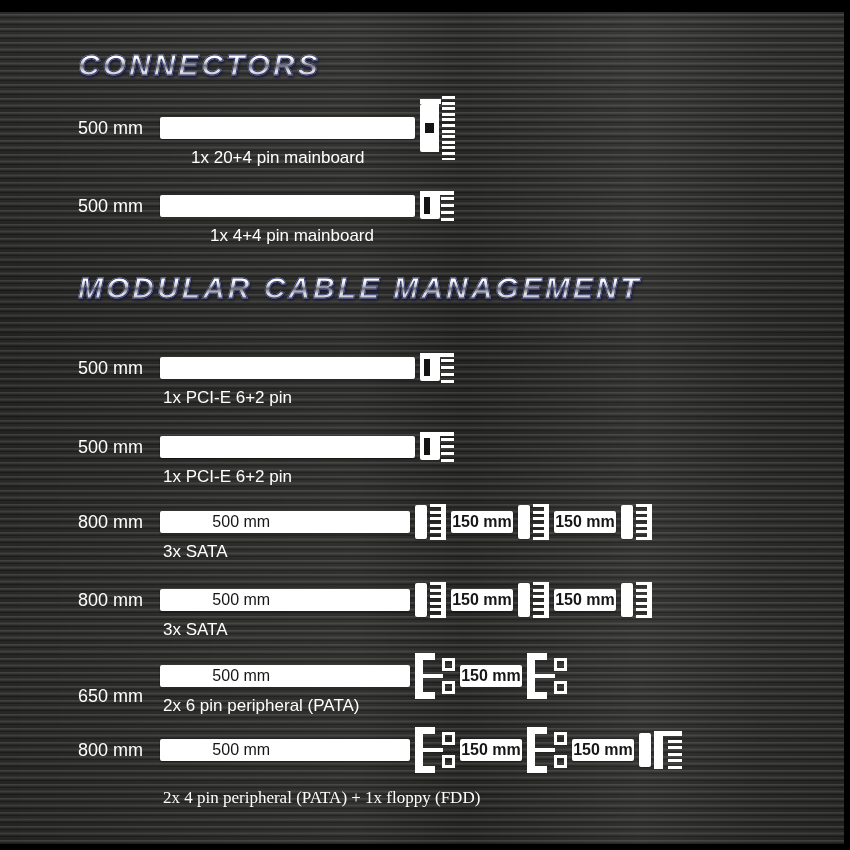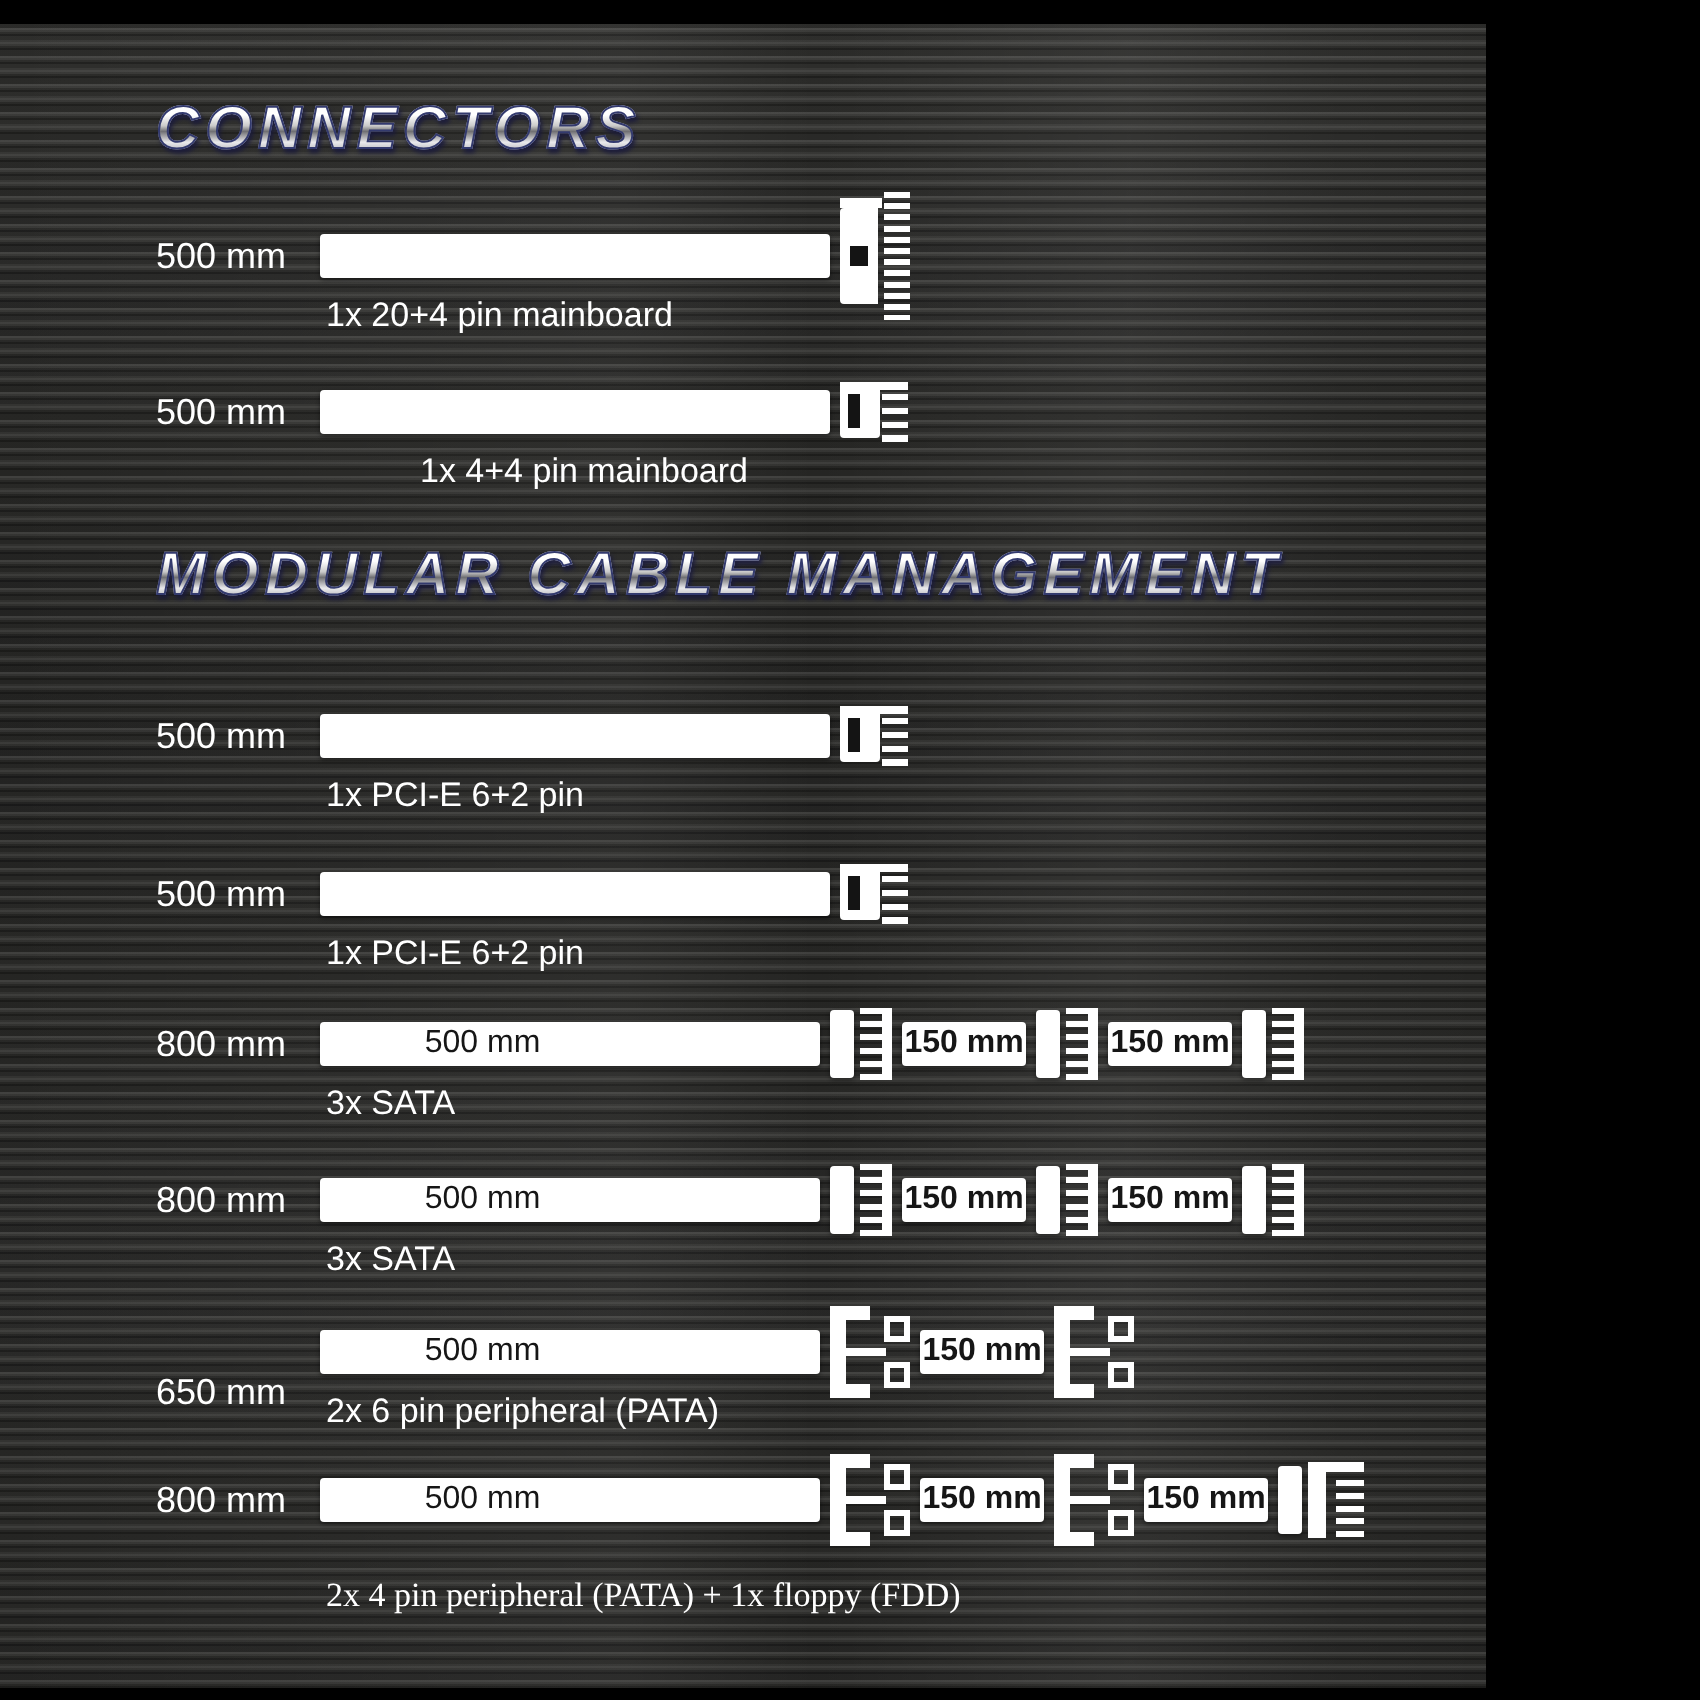--- a/index.html
+++ b/index.html
@@ -1,17 +1,17 @@
 <!DOCTYPE html>
 <html><head>
 <meta charset="utf-8">
 <style>
   html,body { margin:0; padding:0; background:#000; }
   #stage {
-    position:relative; width:743px; height:850px; overflow:hidden;
+    position:relative; width:844px; height:850px; overflow:hidden;
     font-family:"Liberation Sans", sans-serif;
     background-color:#2d2c2a;
     background-image:
       linear-gradient(90deg, rgba(255,255,255,0) 0%, rgba(255,255,255,0.045) 42%, rgba(255,255,255,0) 55%, rgba(255,255,255,0.06) 76%, rgba(255,255,255,0.015) 90%, rgba(255,255,255,0) 100%),
       repeating-linear-gradient(180deg, rgba(255,255,255,0.055) 0 1px, rgba(0,0,0,0) 1px 3px, rgba(0,0,0,0.28) 3px 4px, rgba(0,0,0,0) 4px 7px),
       repeating-linear-gradient(180deg, rgba(255,255,255,0.035) 0 2px, rgba(0,0,0,0.14) 2px 6px, rgba(255,255,255,0.02) 6px 9px, rgba(0,0,0,0.2) 9px 14px),
       linear-gradient(180deg, #353533 0%, #2b2b29 40%, #31312f 75%, #2c2c2a 100%);
   }
   .edge { position:absolute; left:0; width:850px; background:#000; }
   .edge.top { top:0; height:12px; }
@@ -98,21 +98,21 @@
   <div class="mm-label" style="top:117px;">500 mm</div>
   <div class="cable" style="top:117px;">
     <div class="bar main-lg"></div>
     <div class="ic-atx">
       <div class="cap"></div>
         <div class="body"></div>
         <div class="clip"></div>
         <div class="comb"></div>
     </div>
   </div>
-  <div class="caption" style="top:148px;">1x 20+4 pin mainboard</div>
+  <div class="caption" style="top:148px;margin-left:28px;">1x 20+4 pin mainboard</div>
 
   <div class="mm-label" style="top:195px;">500 mm</div>
   <div class="cable" style="top:195px;">
     <div class="bar main-lg"></div>
     <div class="ic-8p">
       <div class="cap"></div>
         <div class="body"></div>
         <div class="stripe"></div>
         <div class="teeth"></div>
     </div>

